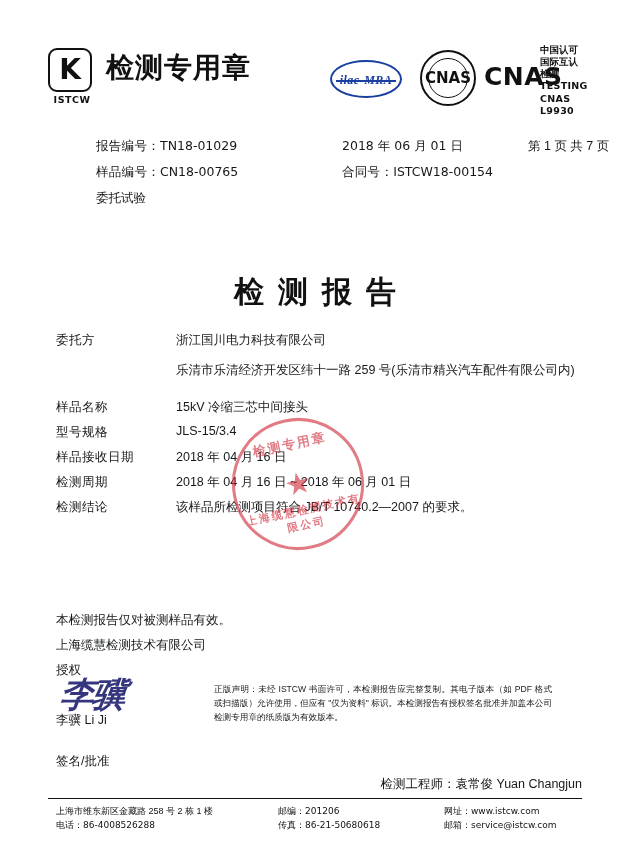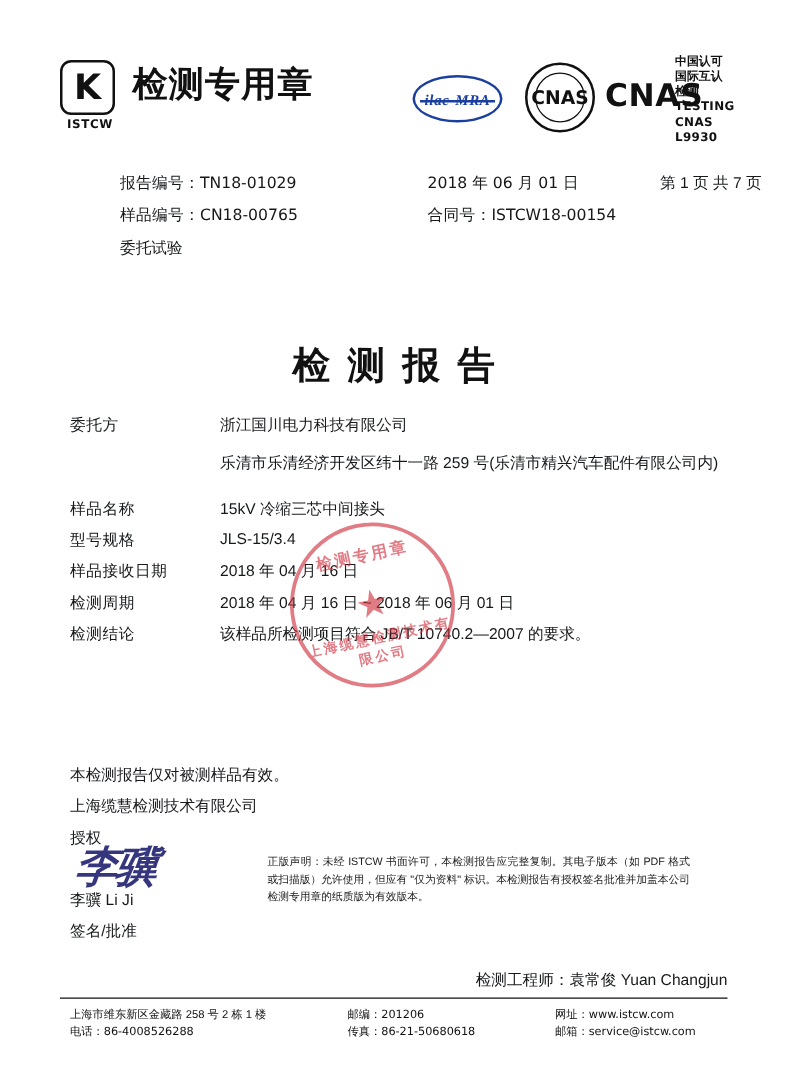--- a/index.html
+++ b/index.html
@@ -307,21 +307,21 @@
     letter-spacing: -2px;
     transform: skewX(-6deg);
     line-height: 1;
     padding-left: 4px;
     opacity: 0.88;
   }
   .sig-name {
     font-size: 12.5px;
   }
   .sig-role {
-    margin-top: 8px;
+    margin-top: 24px;
     font-size: 12.5px;
   }
 
   .disclaimer {
     position: absolute;
     left: 214px;
     top: 682px;
     width: 338px;
     font-size: 8.6px;
     line-height: 1.65;

